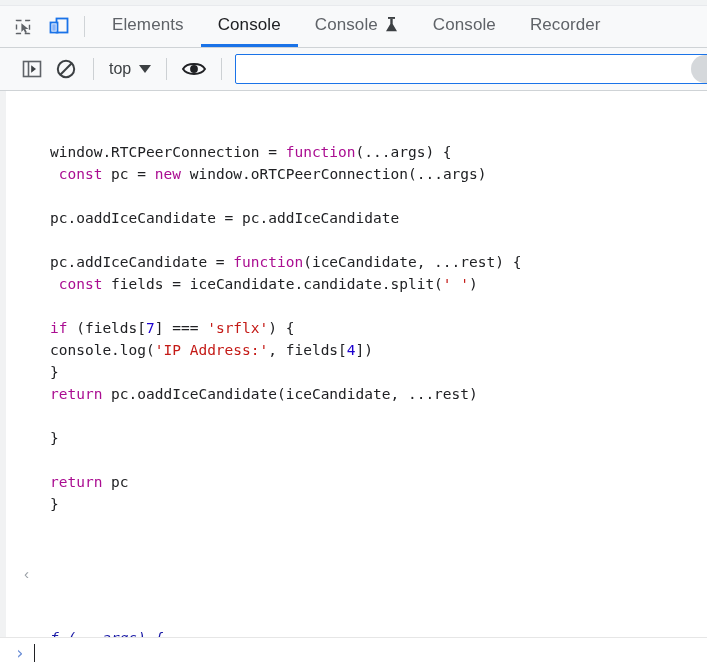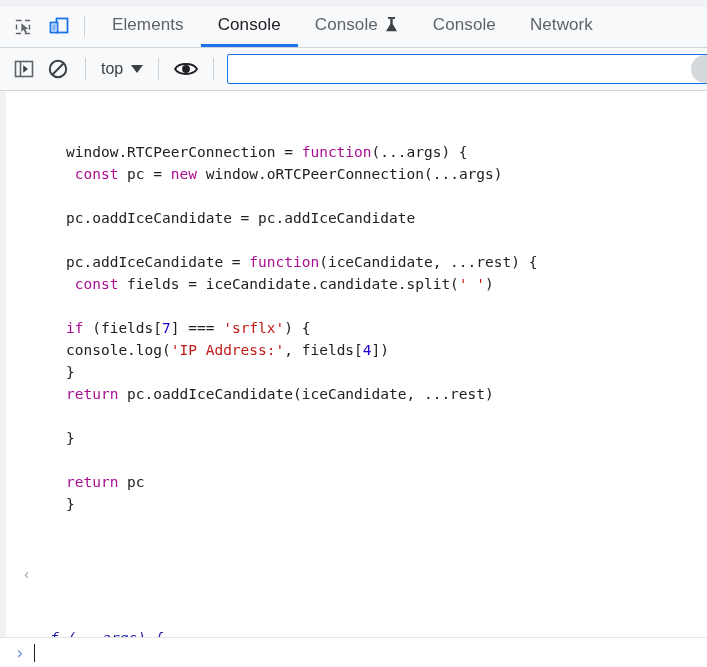--- a/index.html
+++ b/index.html
@@ -96,21 +96,21 @@
 
   
   .subbar {
     flex: 0 0 auto;
     height: 43px;
     box-sizing: border-box;
     background: #f8f9fa;
     border-bottom: 1px solid #cfd3d6;
     display: flex;
     align-items: center;
-    padding-left: 8px;
+    padding-left: 16px;
     gap: 2px;
   }
   .sb-btn {
     width: 32px;
     height: 30px;
     display: flex;
     align-items: center;
     justify-content: center;
     cursor: pointer;
     border-radius: 3px;
@@ -182,21 +182,21 @@
   }
   .msg-block {
     font-family: "DejaVu Sans Mono", "Liberation Mono", monospace;
     font-size: 14.5px;
     line-height: 22px;
     color: #202124;
     white-space: pre;
     padding: 0;
   }
   .input-echo {
-    padding: 6px 0 2px 60px;
+    padding: 6px 0 2px 44px;
     border-bottom: none;
   }
   .result-block {
     position: relative;
     padding: 0 0 4px 44px;
     font-style: italic;
     color: #1a1aa6;
     border-bottom: 1px solid #e6e6e6;
   }
   .result-block .ret-arrow {
@@ -290,21 +290,21 @@
           <svg width="15" height="17" viewBox="0 0 15 17">
             <rect x="4.0" y="1.0" width="7" height="1.9" fill="#3c4043"></rect>
             <path d="M6.3 2.9 h2.4 v5.0 L13.0 15.3 H2.0 L6.3 7.9 Z" fill="#3c4043"></path>
           </svg>
         </span>
       </div>
       <div class="tab">
         <span>Console</span>
       </div>
       <div class="tab">
-        <span>Network</span>
+        <span>Recorder</span>
       </div>
     </div>
   </div>
 
   <div class="subbar">
 
     <div class="sb-btn" title="Show console sidebar">
       <svg width="22" height="20" viewBox="0 0 22 20">
         <rect x="2.5" y="2.5" width="17" height="15" fill="none" stroke="#5f6368" stroke-width="1.6"></rect>
         <line x1="7.5" y1="2.5" x2="7.5" y2="17.5" stroke="#5f6368" stroke-width="1.6"></line>

